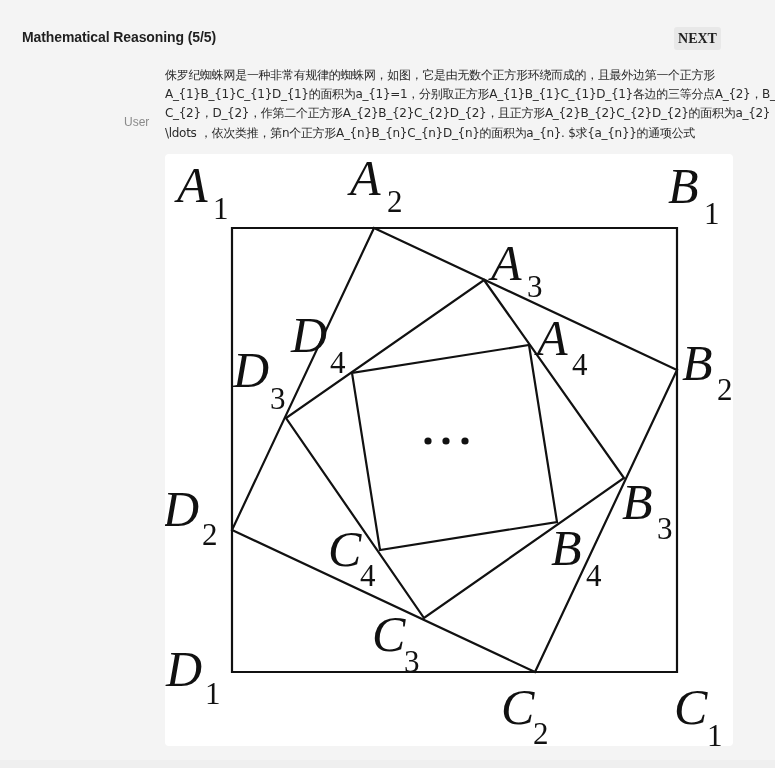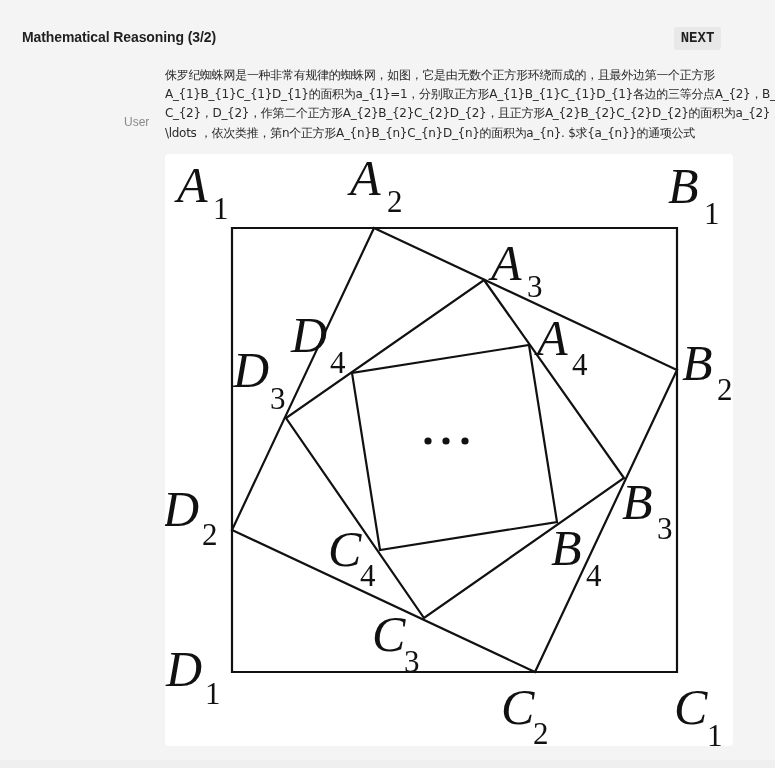--- a/index.html
+++ b/index.html
@@ -32,21 +32,21 @@
     }
     .next-btn {
       position: absolute;
       left: 674px;
       top: 27px;
       width: 47px;
       height: 23px;
       background: #e8e8e8;
       border: none;
       border-radius: 3px;
-      font-family: Liberation Mono, monospace;
+      font-family: Liberation Serif, serif;
       font-weight: bold;
       font-size: 14px;
       color: #1f1f1f;
       padding: 0;
       line-height: 23px;
       text-align: center;
       cursor: pointer;
     }
     .role-label {
       position: absolute;
@@ -103,21 +103,21 @@
       top: 760px;
       width: 775px;
       height: 8px;
       background: #efefef;
     }
   </style>
 </head>
 <body>
 
 <div class="header">
-  <div class="title">Mathematical Reasoning (3/2)</div>
+  <div class="title">Mathematical Reasoning (5/5)</div>
   <button class="next-btn">NEXT</button>
 </div>
 
 <div class="role-label">User</div>
 
 <div class="message-text">
   <span class="line">侏罗纪蜘蛛网是一种非常有规律的蜘蛛网，如图，它是由无数个正方形环绕而成的，且最外边第一个正方形</span>
   <span class="line">A_{1}B_{1}C_{1}D_{1}的面积为a_{1}=1，分别取正方形A_{1}B_{1}C_{1}D_{1}各边的三等分点A_{2}，B_{2}，</span>
   <span class="line">C_{2}，D_{2}，作第二个正方形A_{2}B_{2}C_{2}D_{2}，且正方形A_{2}B_{2}C_{2}D_{2}的面积为a_{2}，\ldots</span>
   <span class="line">\ldots ，依次类推，第n个正方形A_{n}B_{n}C_{n}D_{n}的面积为a_{n}. $求{a_{n}}的通项公式</span>

